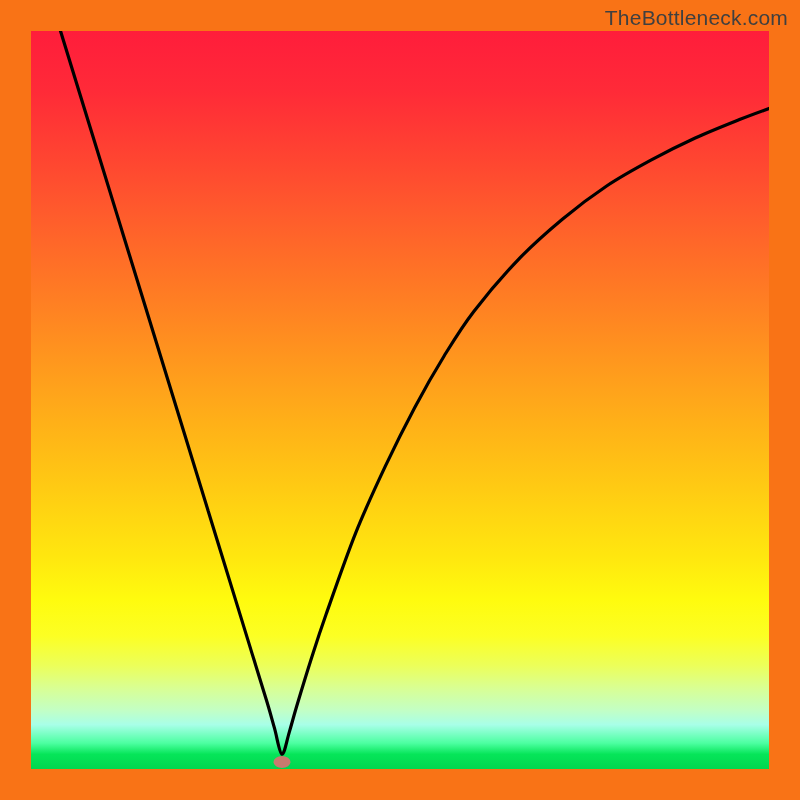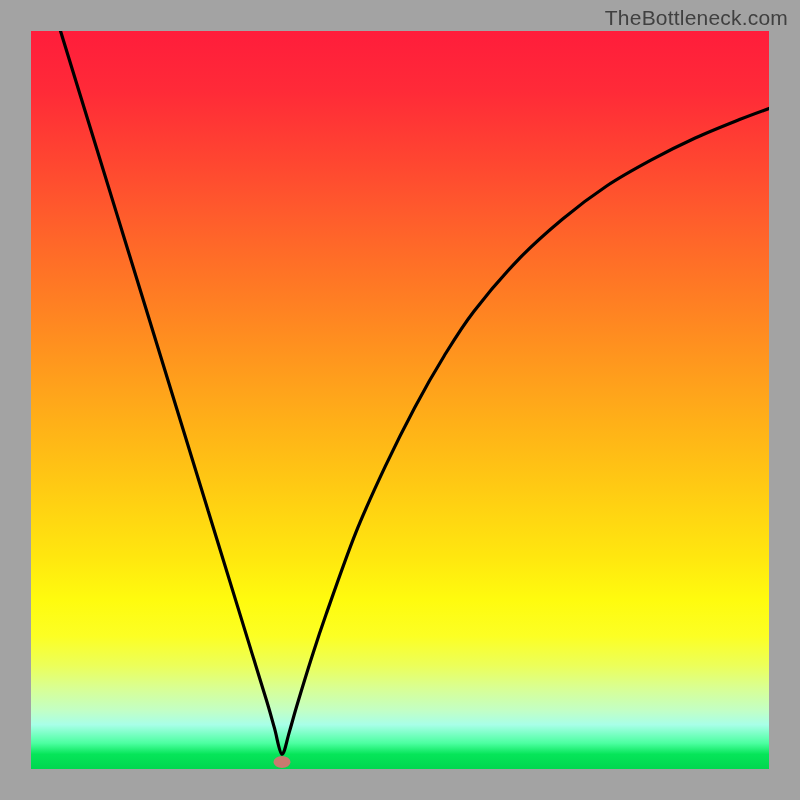--- a/index.html
+++ b/index.html
@@ -8,21 +8,21 @@
     width: 800px;
     height: 800px;
     background: #000;
     overflow: hidden;
     font-family: Arial, Helvetica, sans-serif;
   }
   .frame {
     position: absolute;
     left: 0; top: 0;
     width: 800px; height: 800px;
-    background: #a3a3a3;
+    background: #f97316;
   }
   .plot-area {
     position: absolute;
     left: 31px;
     top: 31px;
     width: 738px;
     height: 738px;
     overflow: hidden;
   }
   .gradient {

